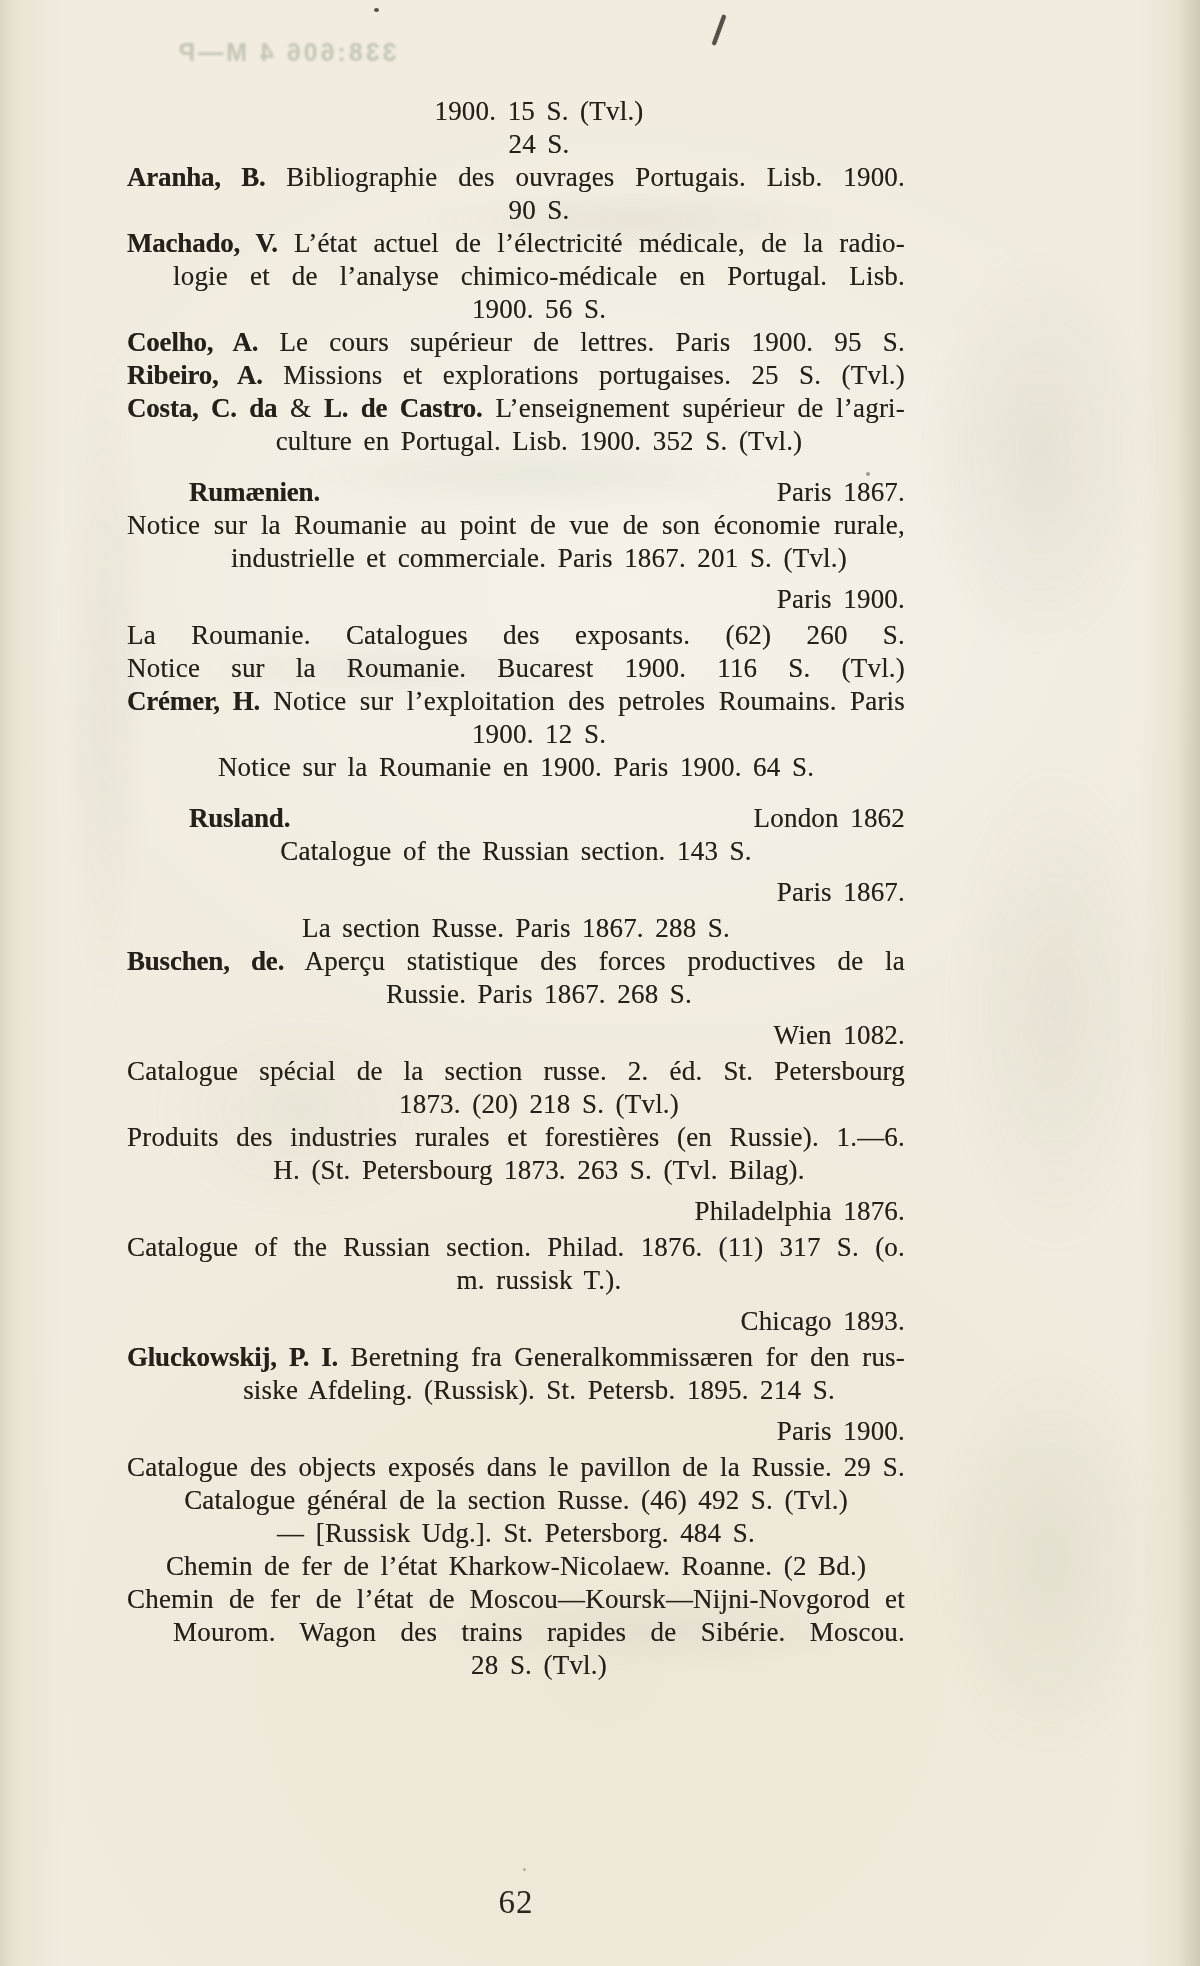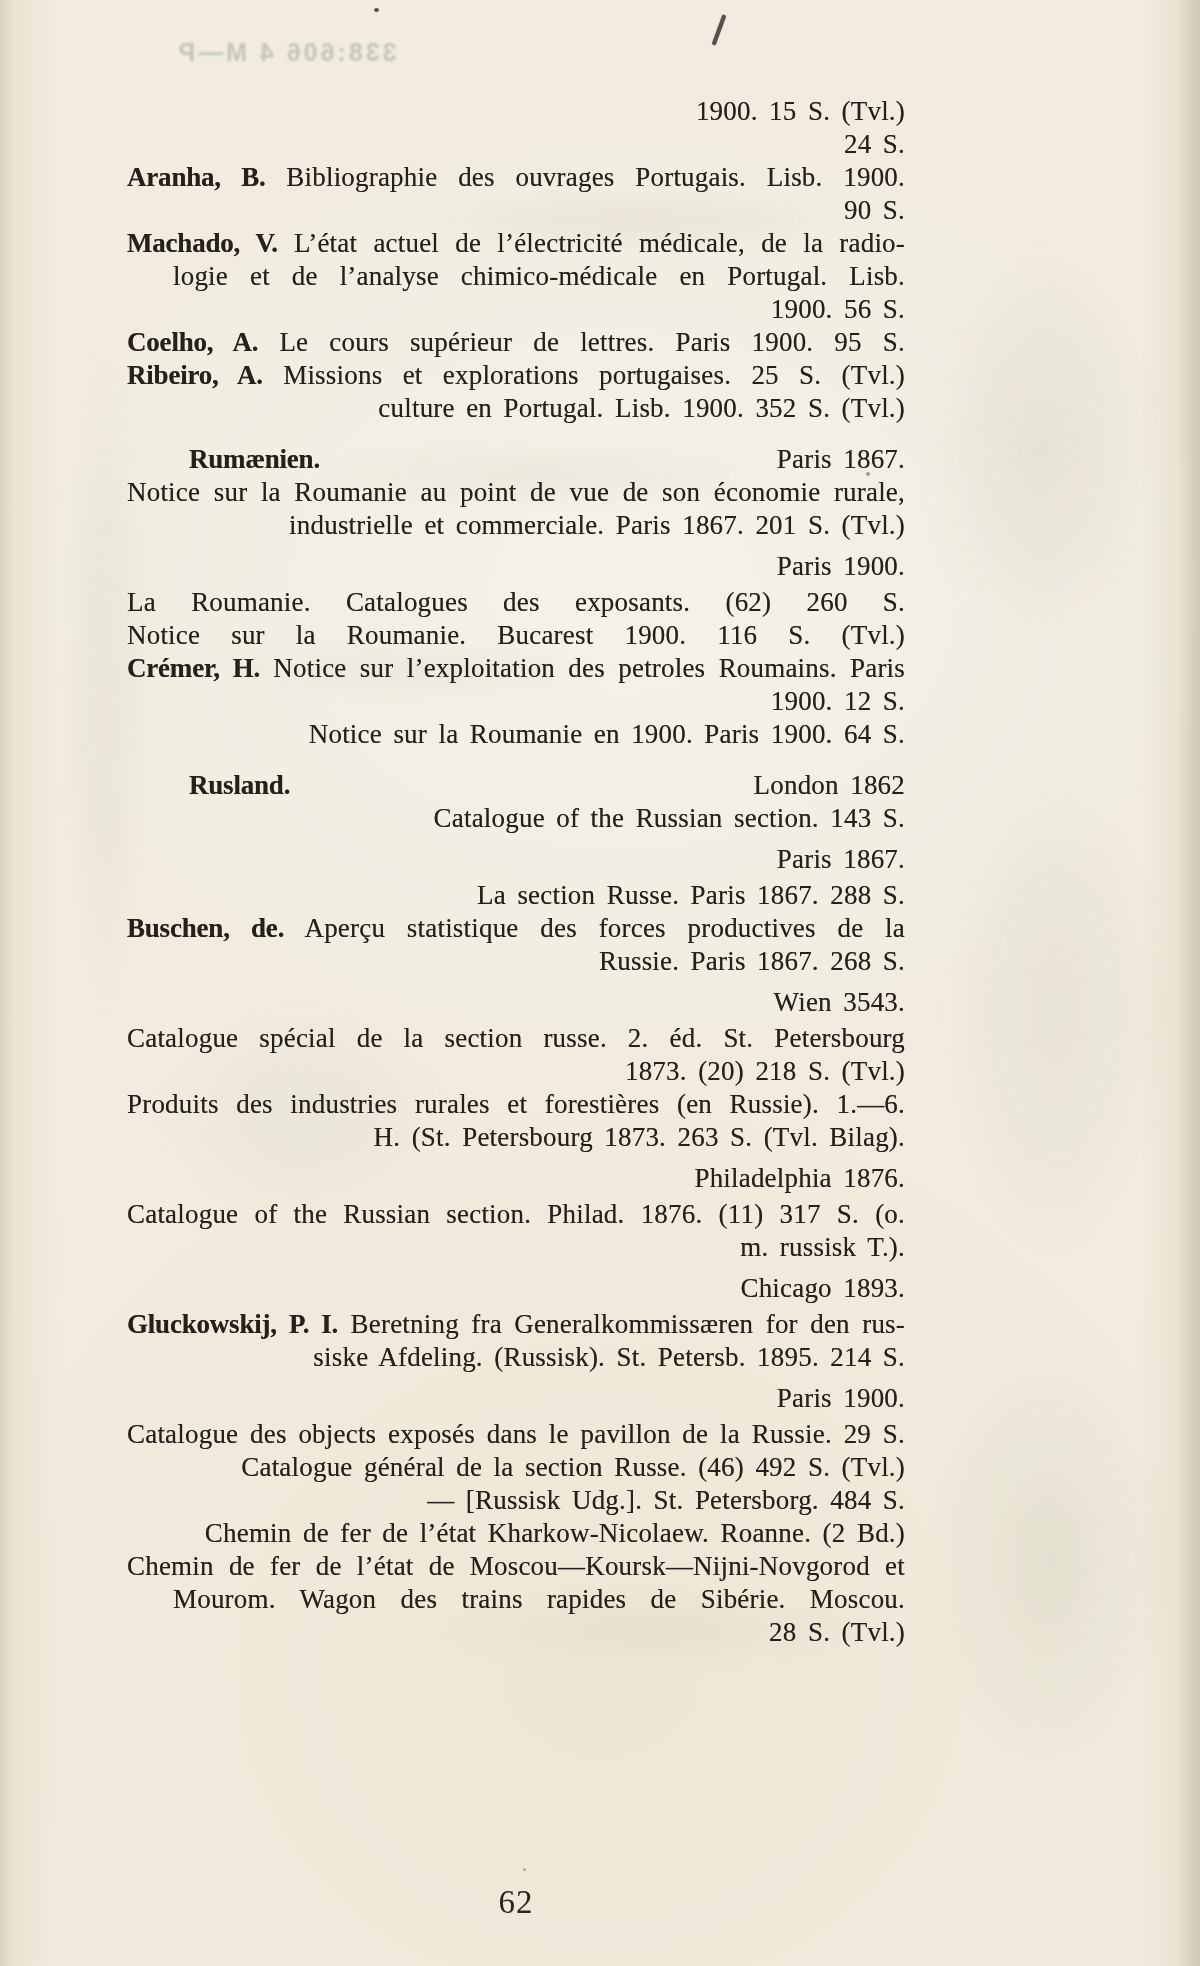--- a/index.html
+++ b/index.html
@@ -23,21 +23,21 @@
     background:linear-gradient(270deg, rgba(120,110,90,0) 0%, rgba(120,110,90,0.10) 100%);}
 
   .text-block{
     position:absolute;left:127px;top:95px;width:778px;
     font-size:27px;line-height:33px;color:#25211a;
     word-spacing:4.5px;letter-spacing:0.2px;
     text-shadow:0 0 0.5px rgba(40,34,26,0.55);
   }
   .line{min-height:33px;}
   .al-j{text-align:justify;text-align-last:justify;}
-  .al-l{text-align:right;}
+  .al-l{text-align:center;}
   .al-r{text-align:right;margin-top:8px;margin-bottom:3px;}
   .ind1{padding-left:46px;}
   .bold{font-weight:bold;letter-spacing:-0.2px;}
   .heading-row{display:flex;justify-content:space-between;margin-top:18px;}
   .heading-row .head{padding-left:62px;font-weight:bold;letter-spacing:-0.2px;}
 
   .page-number{
     position:absolute;left:127px;top:1884px;width:778px;text-align:center;
     font-size:33px;color:#2a261f;letter-spacing:1px;
   }
@@ -95,20 +95,21 @@
 <div class="text-block">
     <div class="line al-l ind1"><span>1900. 15 S. (Tvl.)</span></div>
     <div class="line al-l ind1"><span>24 S.</span></div>
     <div class="line al-j"><span class="bold">Aranha, B.</span><span> Bibliographie des ouvrages Portugais. Lisb. 1900.</span></div>
     <div class="line al-l ind1"><span>90 S.</span></div>
     <div class="line al-j"><span class="bold">Machado, V.</span><span> L’état actuel de l’électricité médicale, de la radio-</span></div>
     <div class="line al-j ind1"><span>logie et de l’analyse chimico-médicale en Portugal. Lisb.</span></div>
     <div class="line al-l ind1"><span>1900. 56 S.</span></div>
     <div class="line al-j"><span class="bold">Coelho, A.</span><span> Le cours supérieur de lettres. Paris 1900. 95 S.</span></div>
     <div class="line al-j"><span class="bold">Ribeiro, A.</span><span> Missions et explorations portugaises. 25 S. (Tvl.)</span></div>
+    <div class="line al-j"><span class="bold">Costa, C. da</span><span> &amp; </span><span class="bold">L. de Castro.</span><span> L’enseignement supérieur de l’agri-</span></div>
     <div class="line al-l ind1"><span>culture en Portugal. Lisb. 1900. 352 S. (Tvl.)</span></div>
     <div class="line heading-row">
       <span class="head">Rumænien.</span>
       <span>Paris 1867.</span>
     </div>
     <div class="line al-j"><span>Notice sur la Roumanie au point de vue de son économie rurale,</span></div>
     <div class="line al-l ind1"><span>industrielle et commerciale. Paris 1867. 201 S. (Tvl.)</span></div>
     <div class="line al-r"><span>Paris 1900.</span></div>
     <div class="line al-j"><span>La Roumanie. Catalogues des exposants. (62) 260 S.</span></div>
     <div class="line al-j"><span>Notice sur la Roumanie. Bucarest 1900. 116 S. (Tvl.)</span></div>
@@ -117,21 +118,21 @@
     <div class="line al-l"><span>Notice sur la Roumanie en 1900. Paris 1900. 64 S.</span></div>
     <div class="line heading-row">
       <span class="head">Rusland.</span>
       <span>London 1862</span>
     </div>
     <div class="line al-l"><span>Catalogue of the Russian section. 143 S.</span></div>
     <div class="line al-r"><span>Paris 1867.</span></div>
     <div class="line al-l"><span>La section Russe. Paris 1867. 288 S.</span></div>
     <div class="line al-j"><span class="bold">Buschen, de.</span><span> Aperçu statistique des forces productives de la</span></div>
     <div class="line al-l ind1"><span>Russie. Paris 1867. 268 S.</span></div>
-    <div class="line al-r"><span>Wien 3543.</span></div>
+    <div class="line al-r"><span>Wien 1082.</span></div>
     <div class="line al-j"><span>Catalogue spécial de la section russe. 2. éd. St. Petersbourg</span></div>
     <div class="line al-l ind1"><span>1873. (20) 218 S. (Tvl.)</span></div>
     <div class="line al-j"><span>Produits des industries rurales et forestières (en Russie). 1.—6.</span></div>
     <div class="line al-l ind1"><span>H. (St. Petersbourg 1873. 263 S. (Tvl. Bilag).</span></div>
     <div class="line al-r"><span>Philadelphia 1876.</span></div>
     <div class="line al-j"><span>Catalogue of the Russian section. Philad. 1876. (11) 317 S. (o.</span></div>
     <div class="line al-l ind1"><span>m. russisk T.).</span></div>
     <div class="line al-r"><span>Chicago 1893.</span></div>
     <div class="line al-j"><span class="bold">Gluckowskij, P. I.</span><span> Beretning fra Generalkommissæren for den rus-</span></div>
     <div class="line al-l ind1"><span>siske Afdeling. (Russisk). St. Petersb. 1895. 214 S.</span></div>

